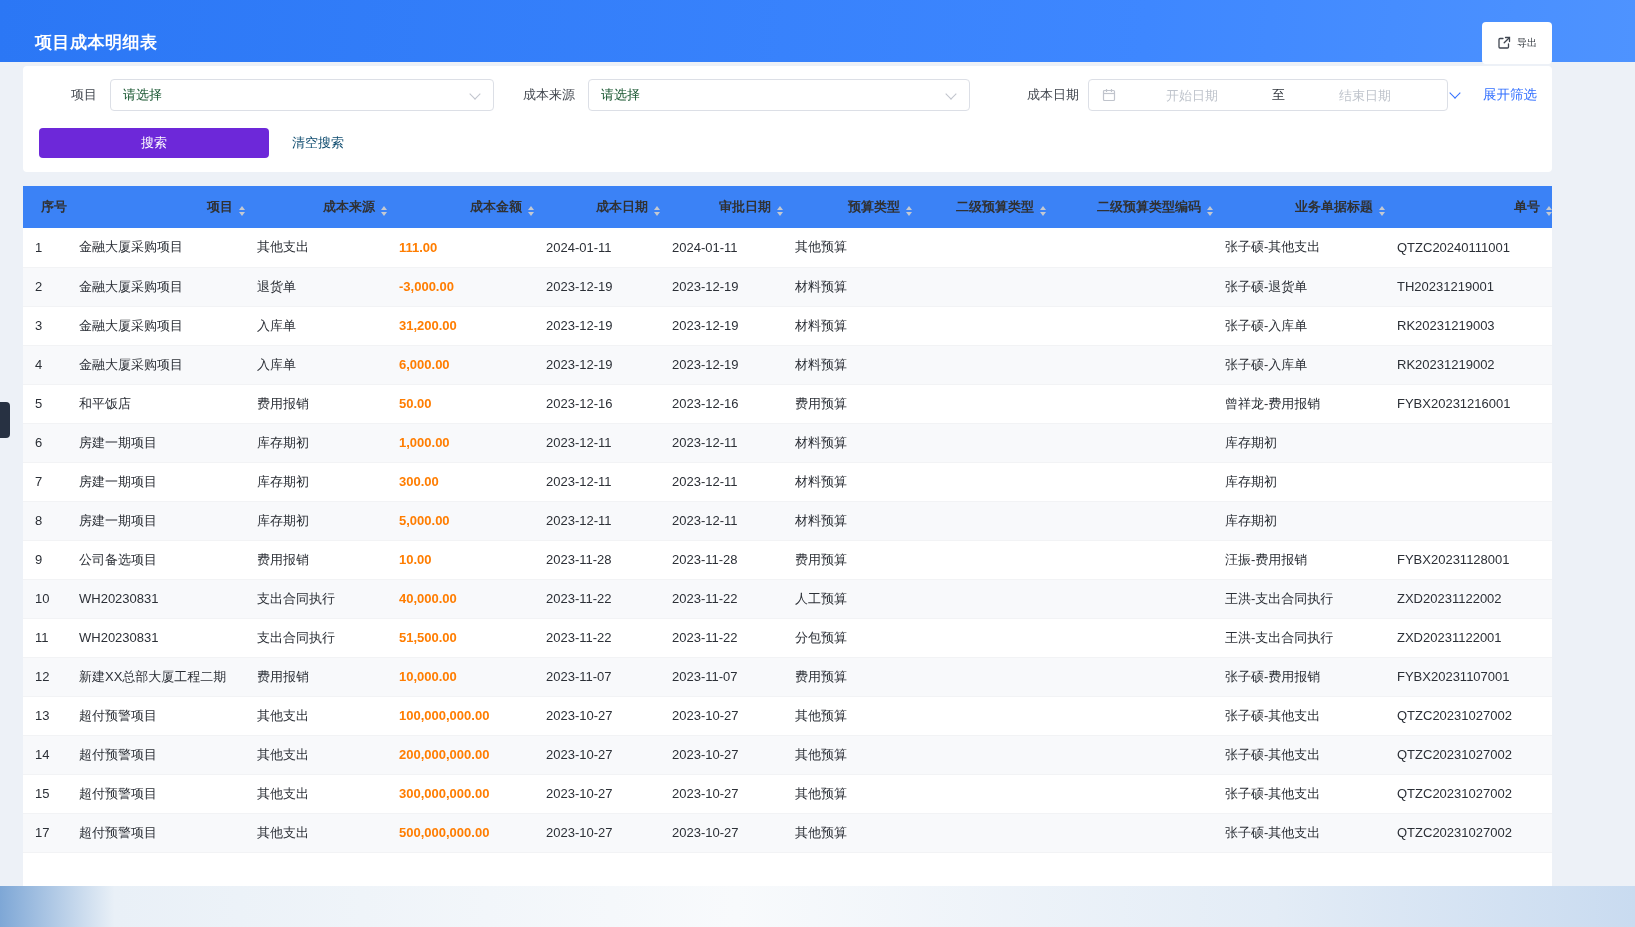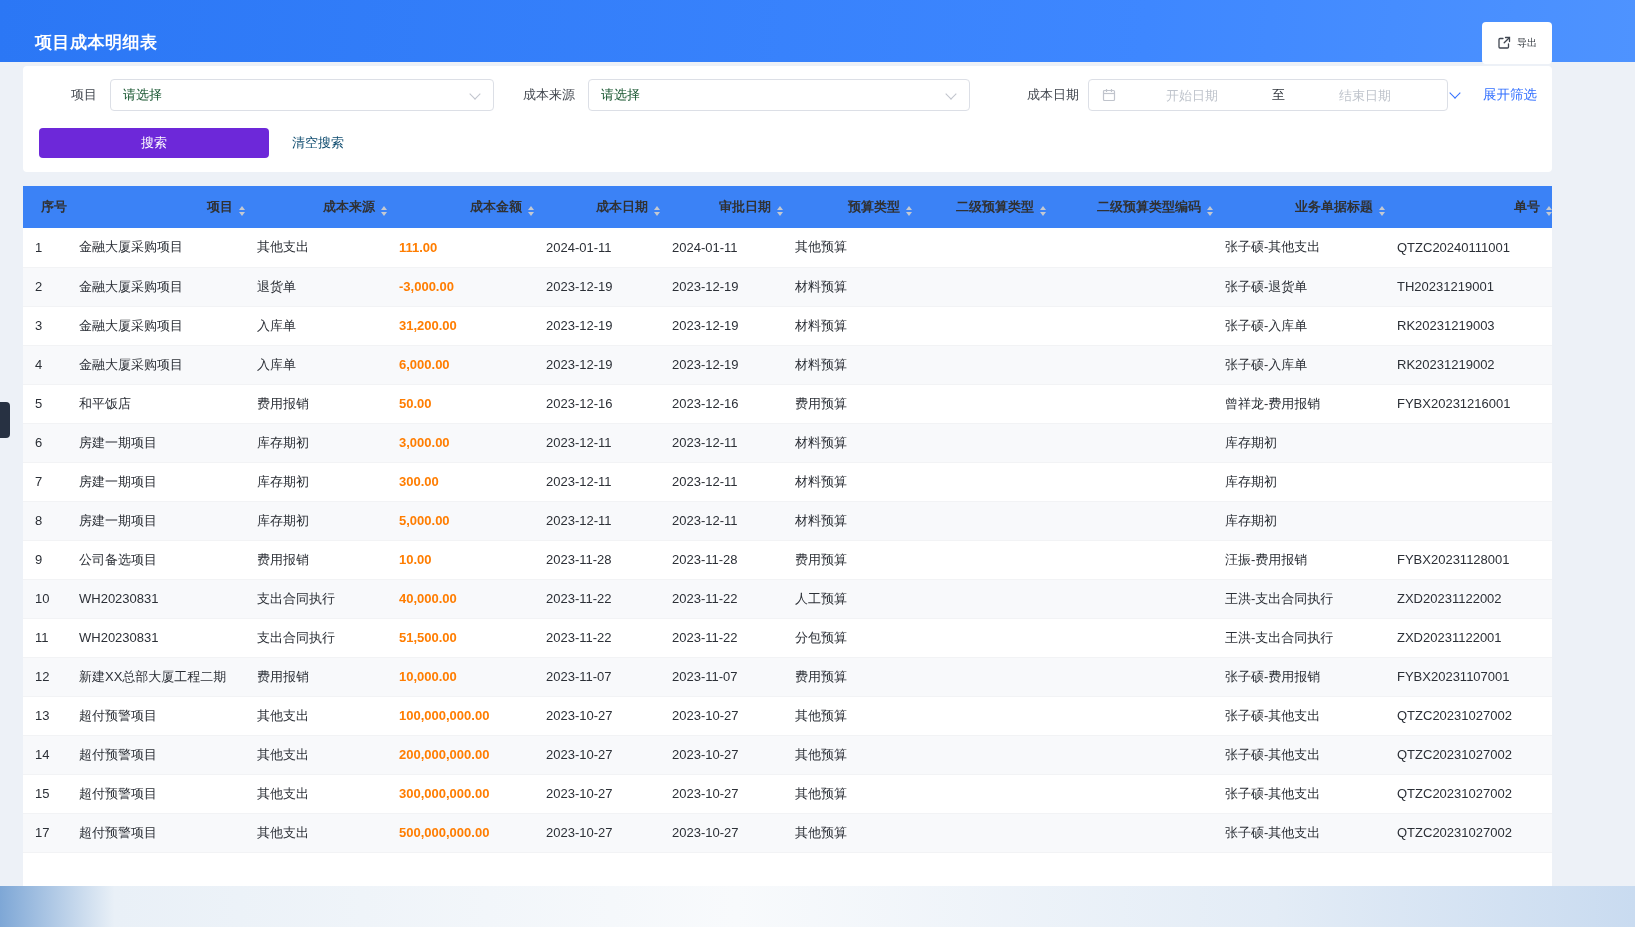--- a/index.html
+++ b/index.html
@@ -244,21 +244,21 @@
           <td>费用预算</td>
           <td></td>
           <td></td>
           <td>曾祥龙-费用报销</td>
           <td>FYBX20231216001</td>
         </tr>
         <tr>
           <td>6</td>
           <td>房建一期项目</td>
           <td>库存期初</td>
-          <td class="amount">3,000.00</td>
+          <td class="amount">1,000.00</td>
           <td>2023-12-11</td>
           <td>2023-12-11</td>
           <td>材料预算</td>
           <td></td>
           <td></td>
           <td>库存期初</td>
           <td></td>
         </tr>
         <tr>
           <td>7</td>

